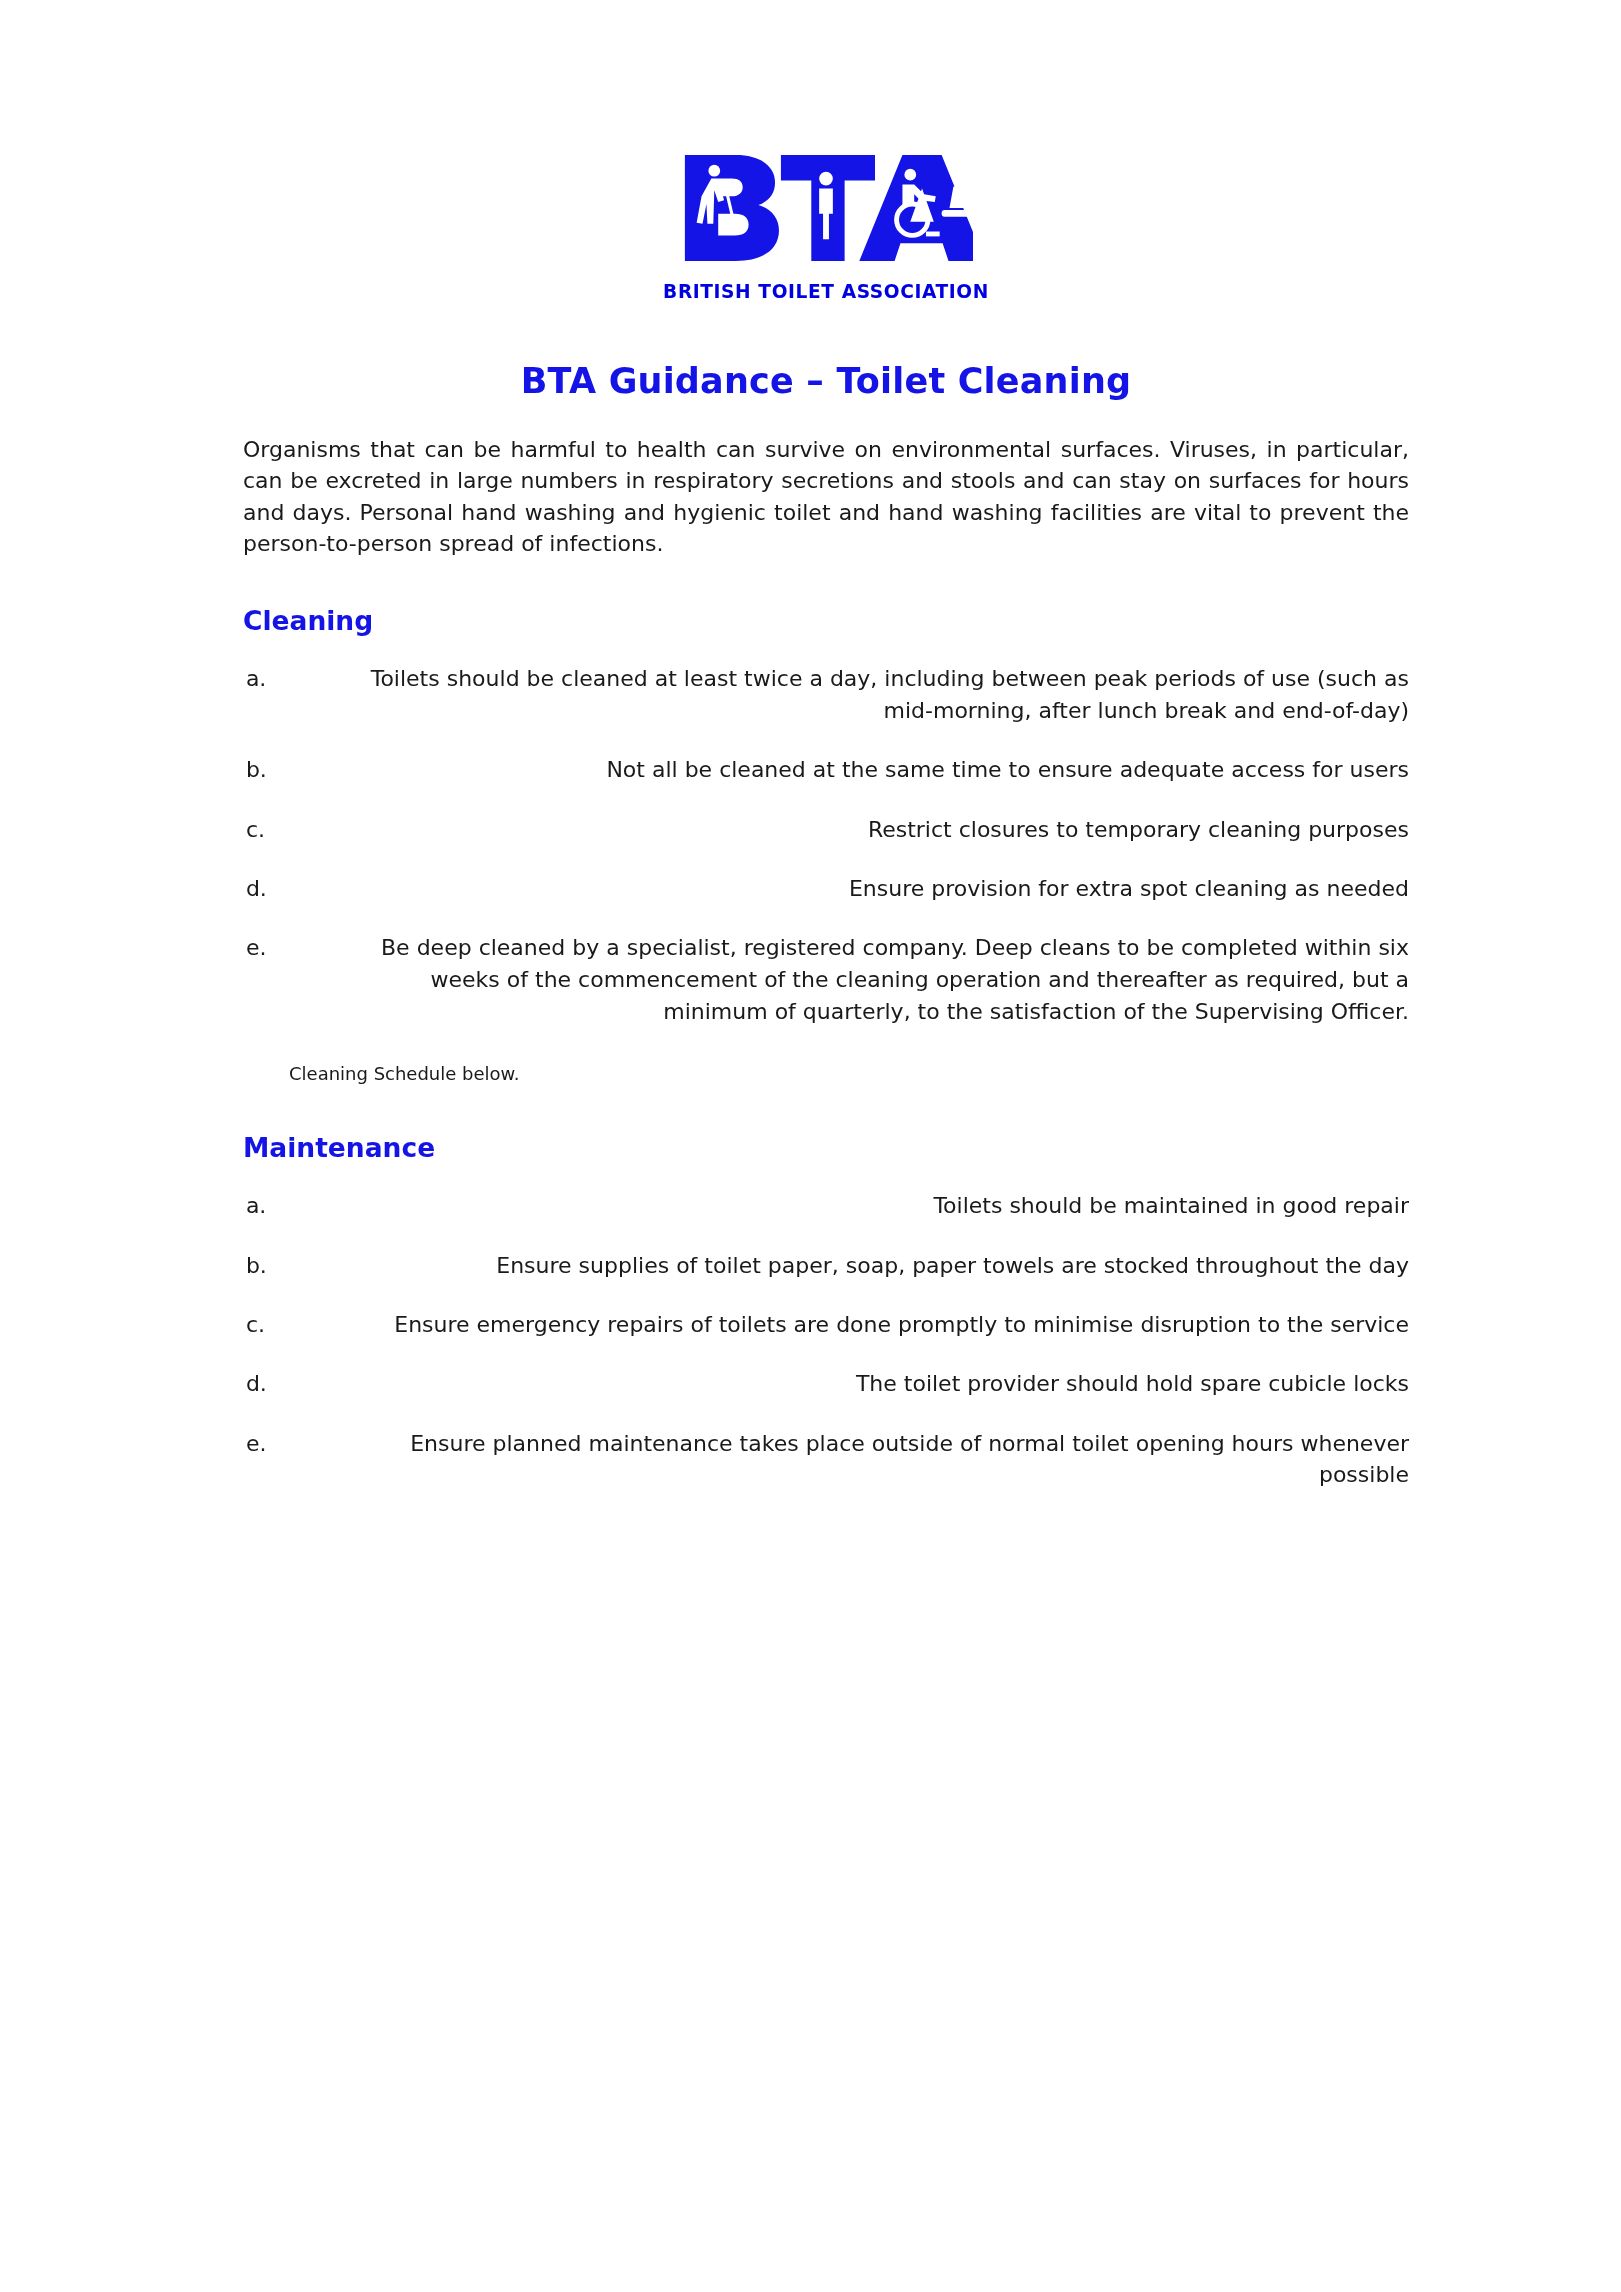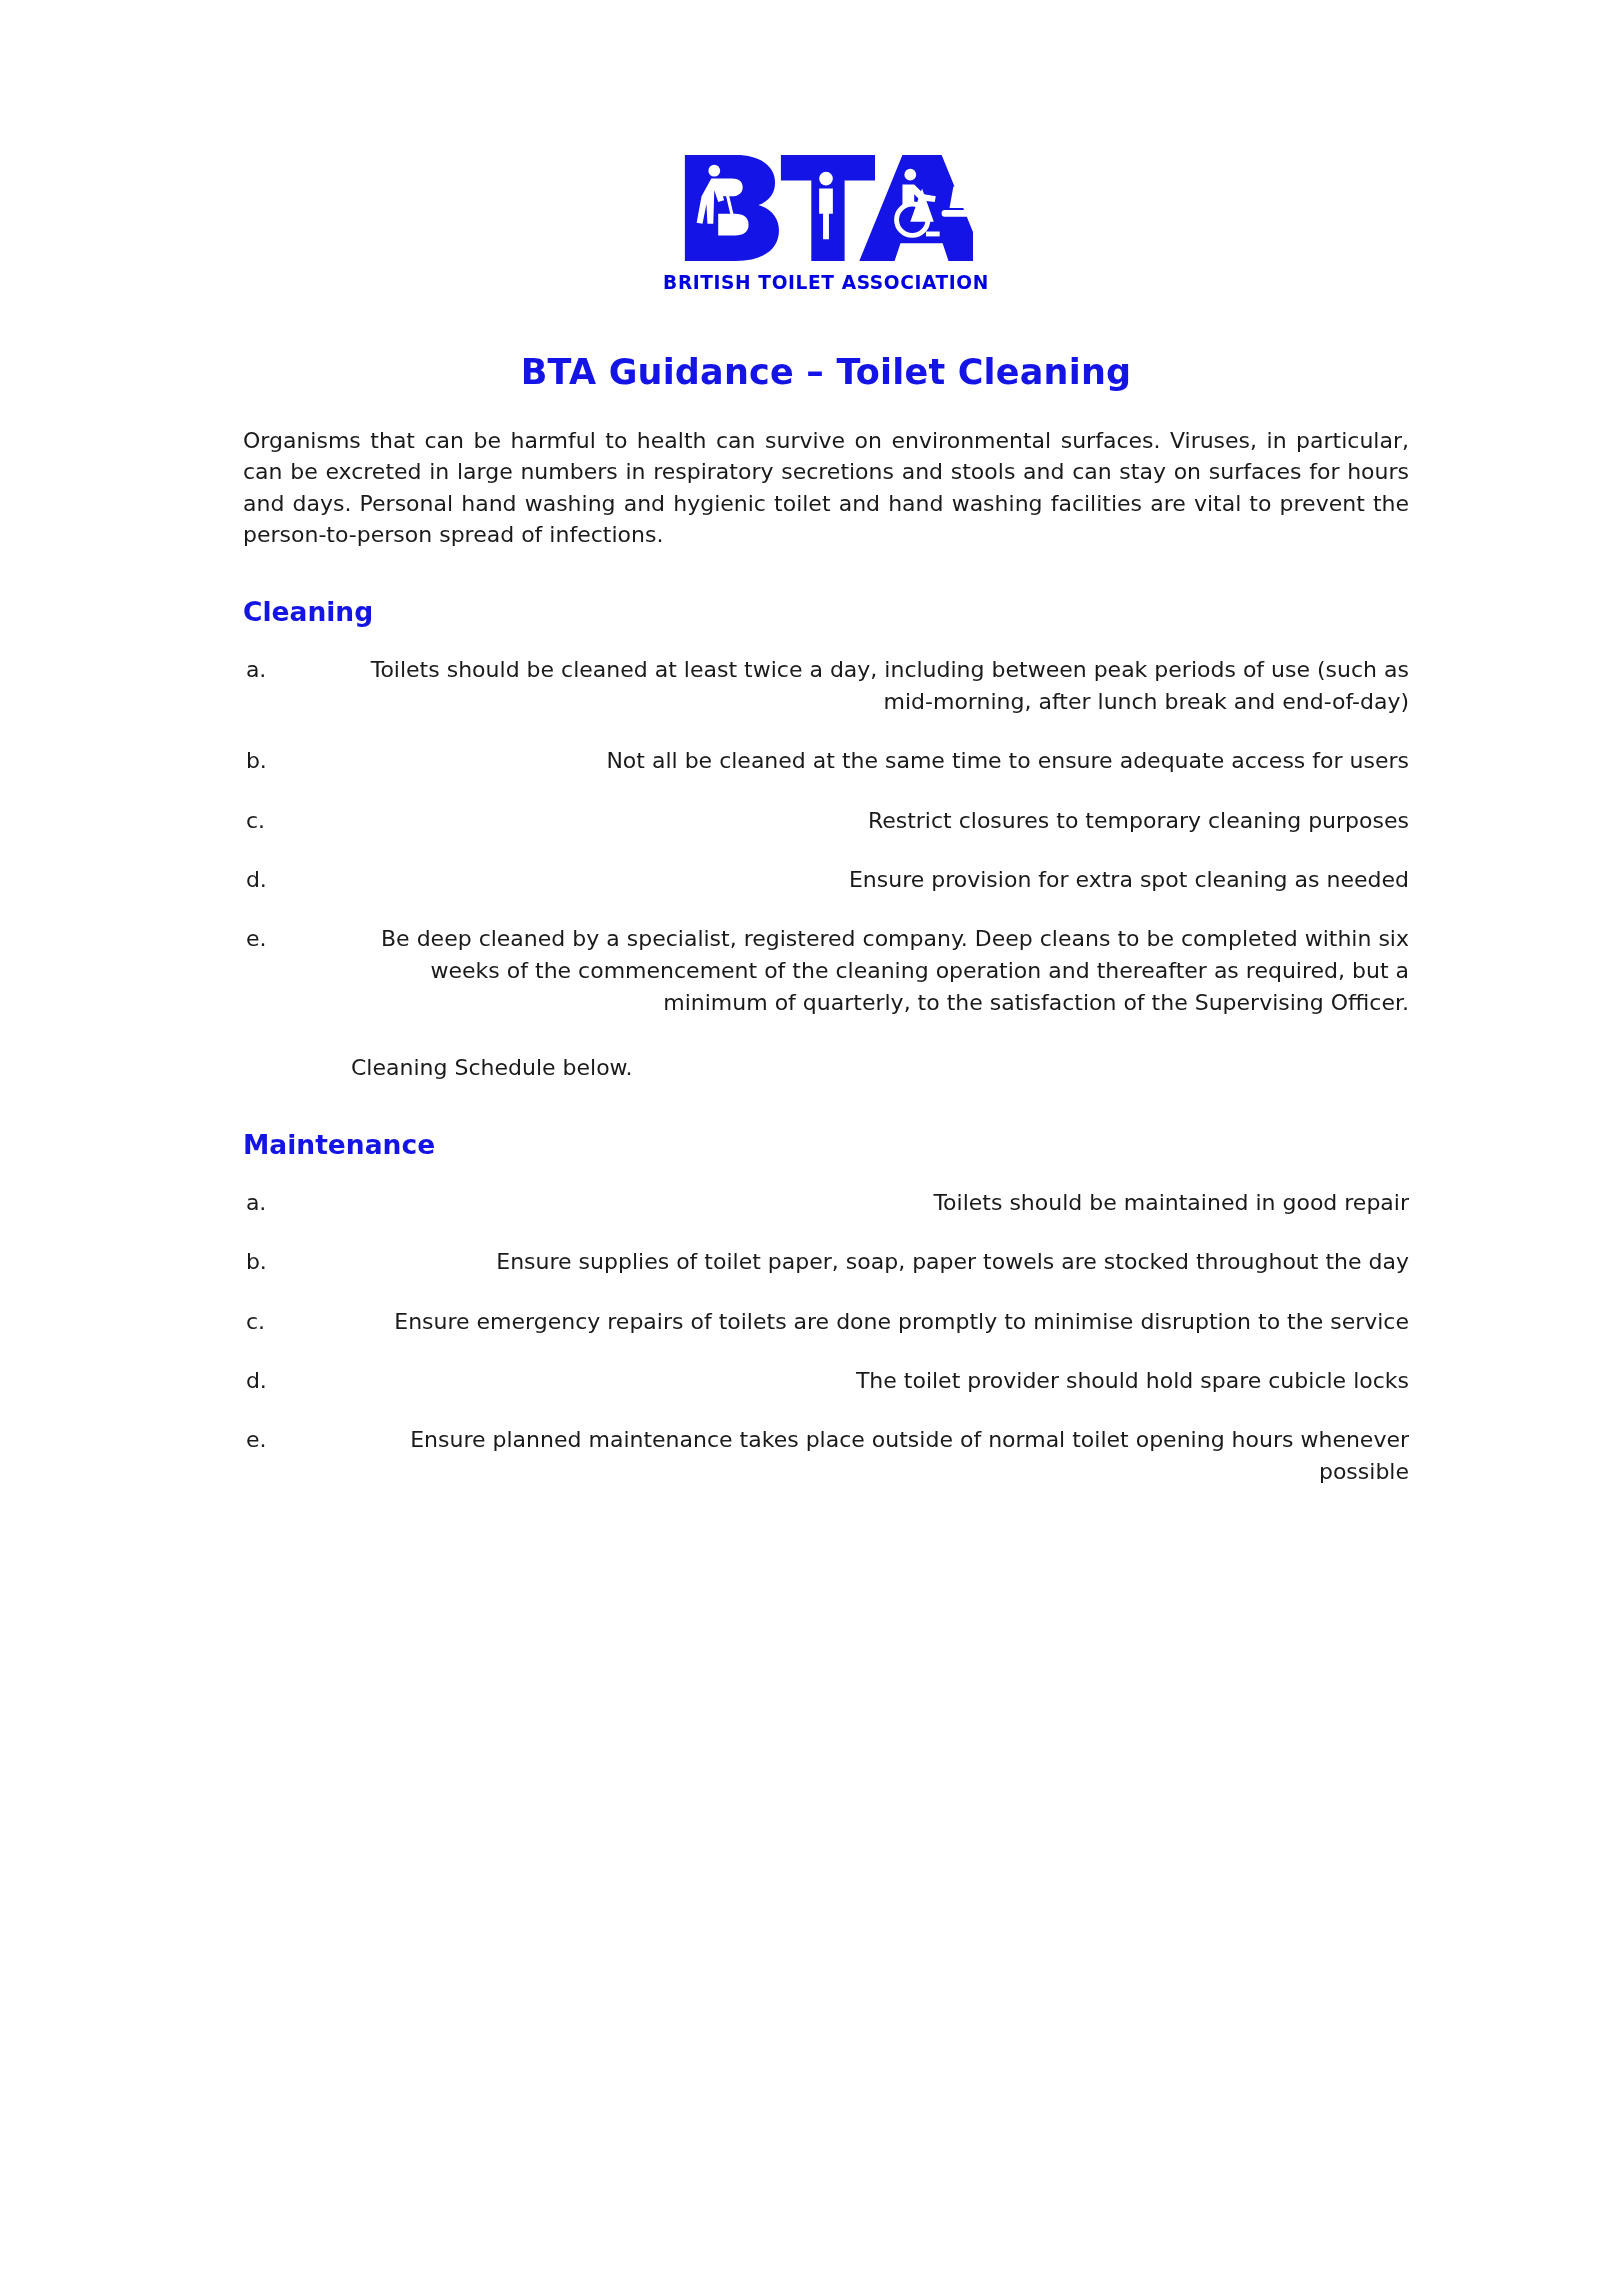--- a/index.html
+++ b/index.html
@@ -39,21 +39,21 @@
     flex-direction: column;
     align-items: center;
   }
   .logo-mark {
     display: flex;
     align-items: flex-end;
     justify-content: center;
     height: 116px;
   }
   .logo-word {
-    margin-top: 7px;
+    margin-top: 16px;
     font-family: "DejaVu Sans", sans-serif;
     font-weight: bold;
     font-size: 18.6px;
     letter-spacing: 0.6px;
     color: #0000e0;
     white-space: nowrap;
   }
 
   
   h1.doc-title {
@@ -97,22 +97,22 @@
     flex: 0 0 98px;
     padding-left: 2.9px;
     box-sizing: border-box;
   }
   .list-item .body {
     flex: 1;
     text-align: right;
   }
   .list-note {
     margin-top: 33px;
-    margin-left: 108px;
-    font-size: 22px;
+    margin-left: 46px;
+    font-size: 18px;
     line-height: 1.45;
   }
   .gap-after {
     margin-bottom: 27.4px;
   }
 </style>
 </head>
 <body>
 
 <div class="page">

